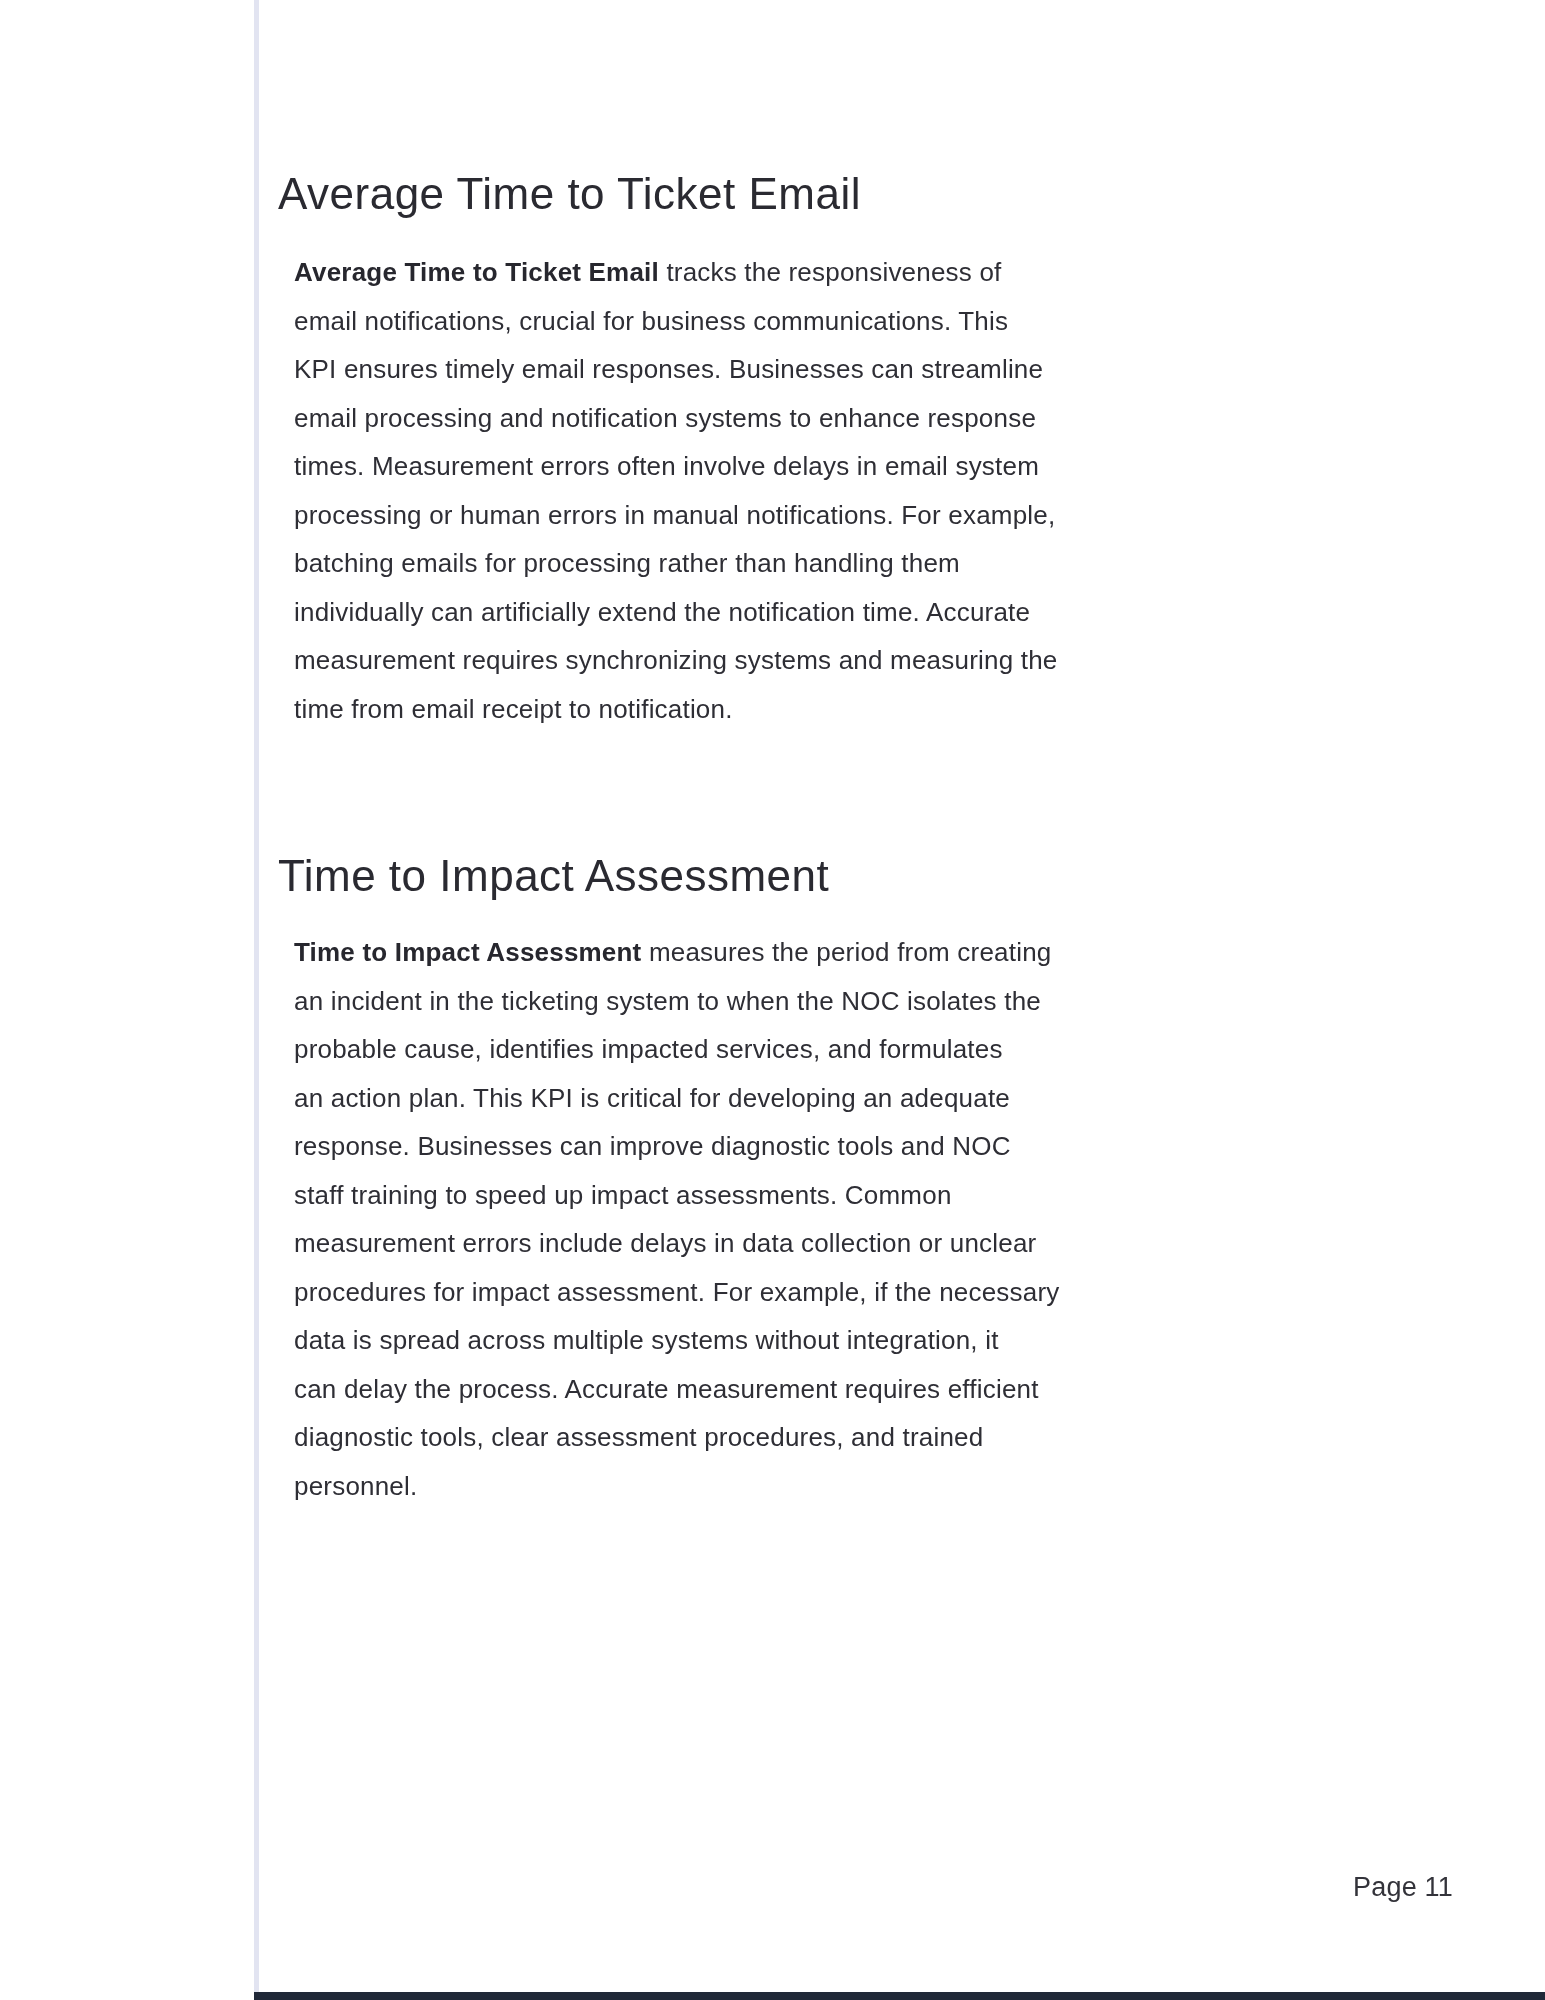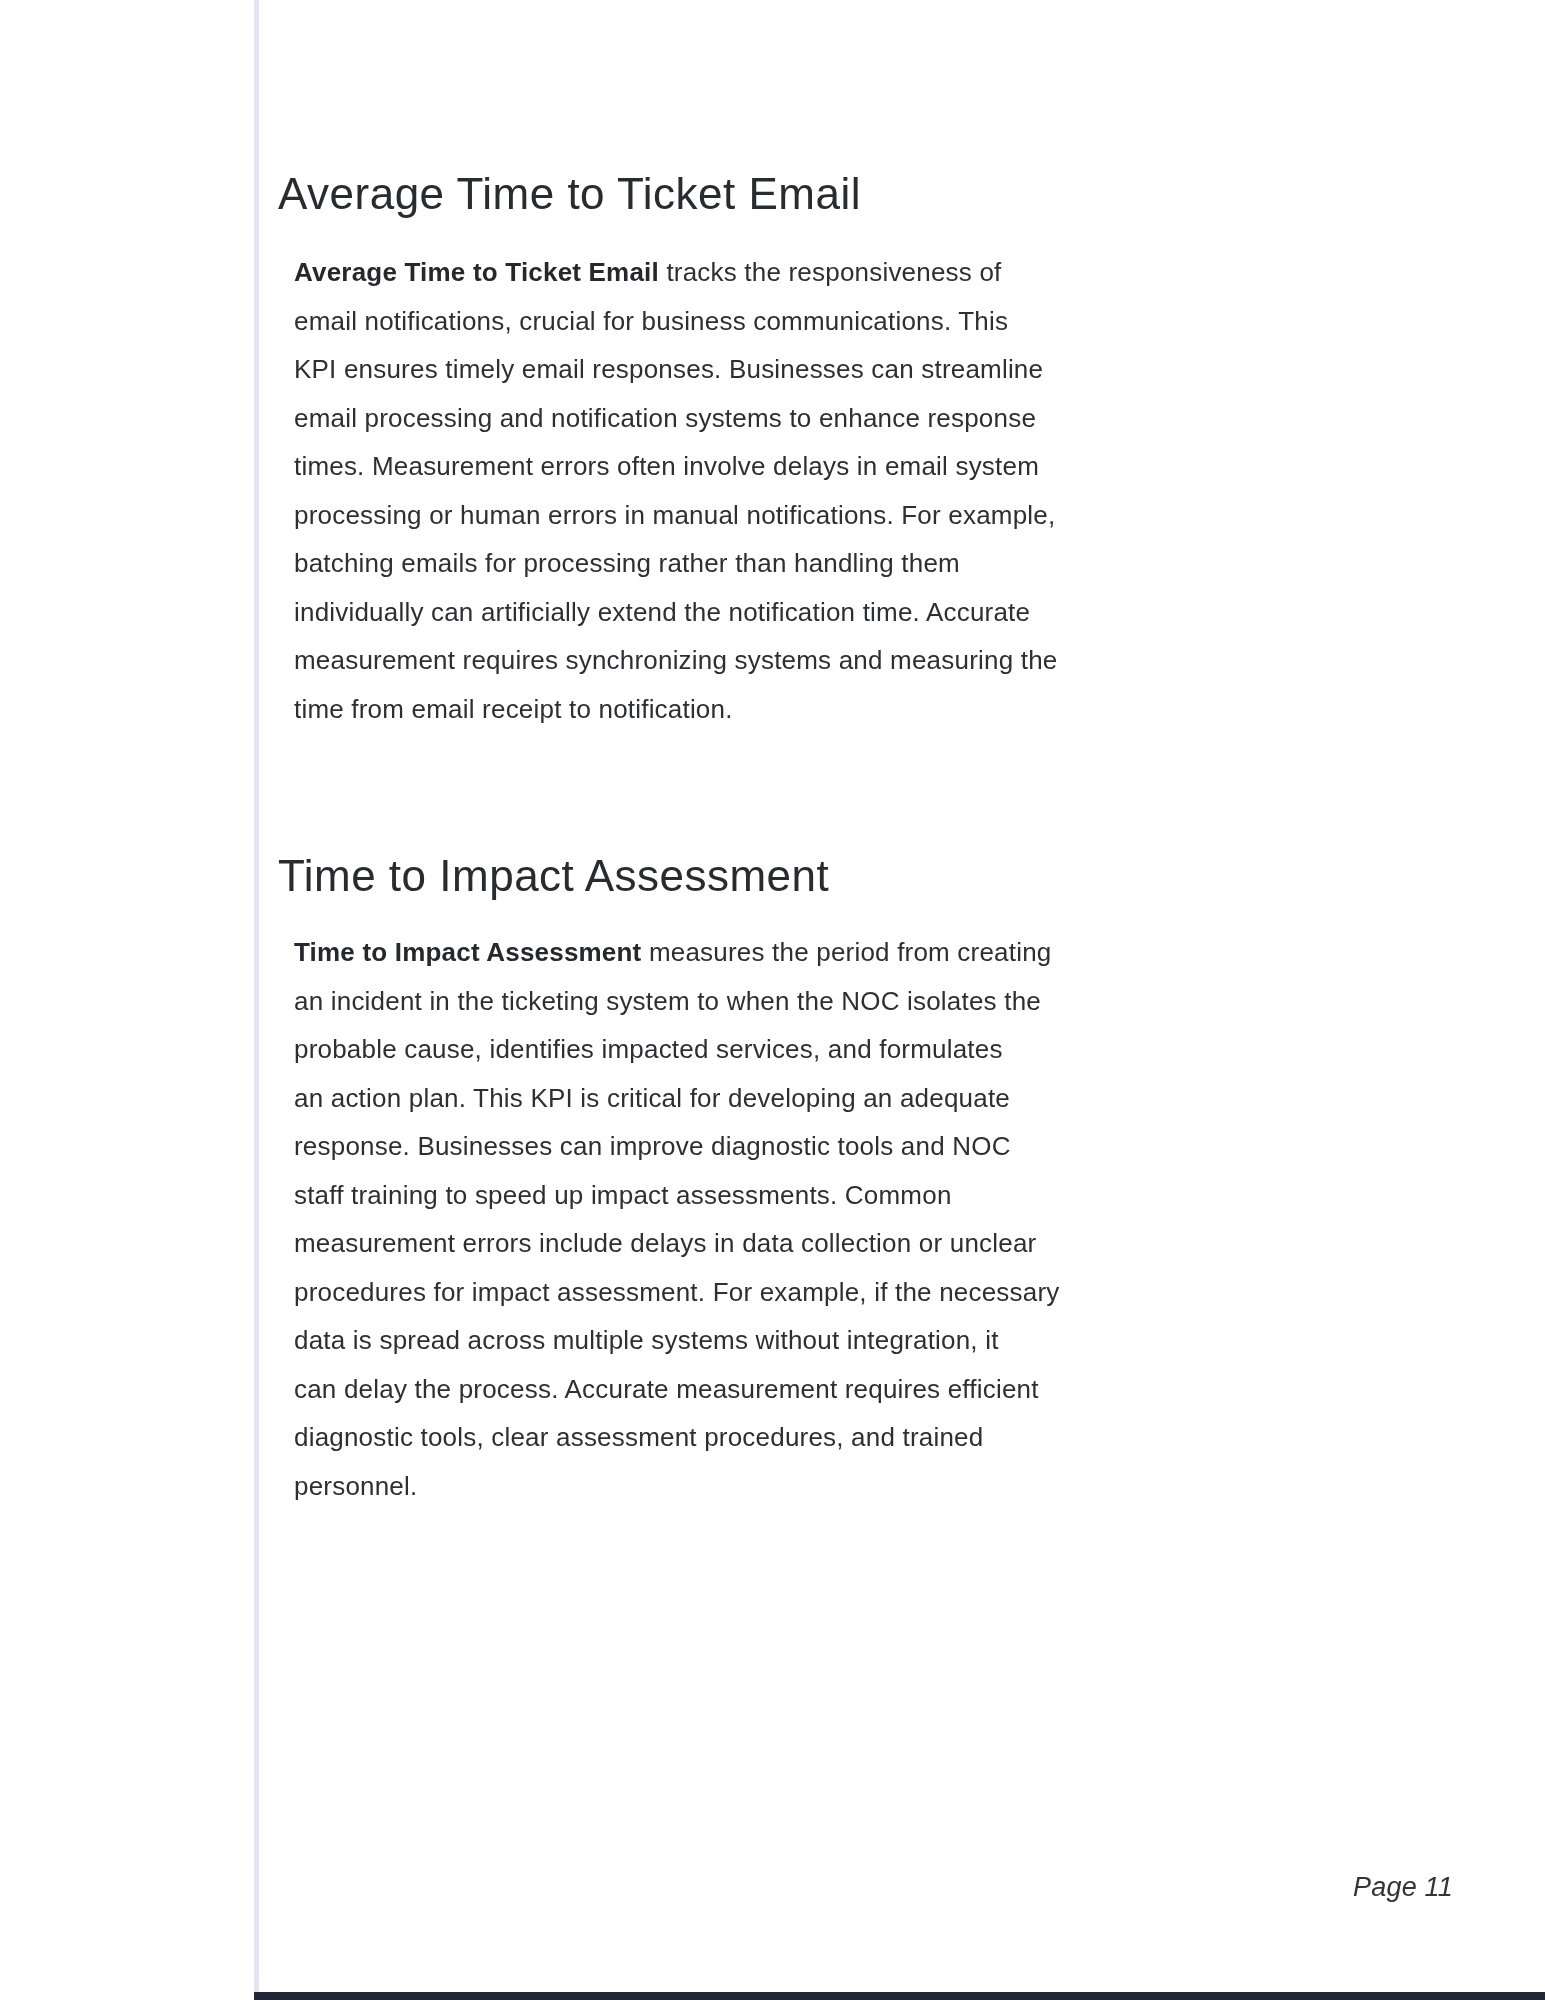--- a/index.html
+++ b/index.html
@@ -62,21 +62,20 @@
   }
   .page-number {
     position: absolute;
     top: 1872px;
     left: 278px;
     width: 1175px;
     text-align: right;
     font-size: 27px;
     color: #33333a;
     letter-spacing: 0.2px;
-    font-style: italic;
   }
 </style>
 </head>
 <body>
 
 <div class="accent-line"></div>
 
 <h1 id="heading-1" class="section-heading">Average Time to Ticket Email</h1>
 
 <p id="paragraph-1" class="section-paragraph"><span class="paragraph-lead">Average Time to Ticket Email</span><span> tracks the responsiveness of

